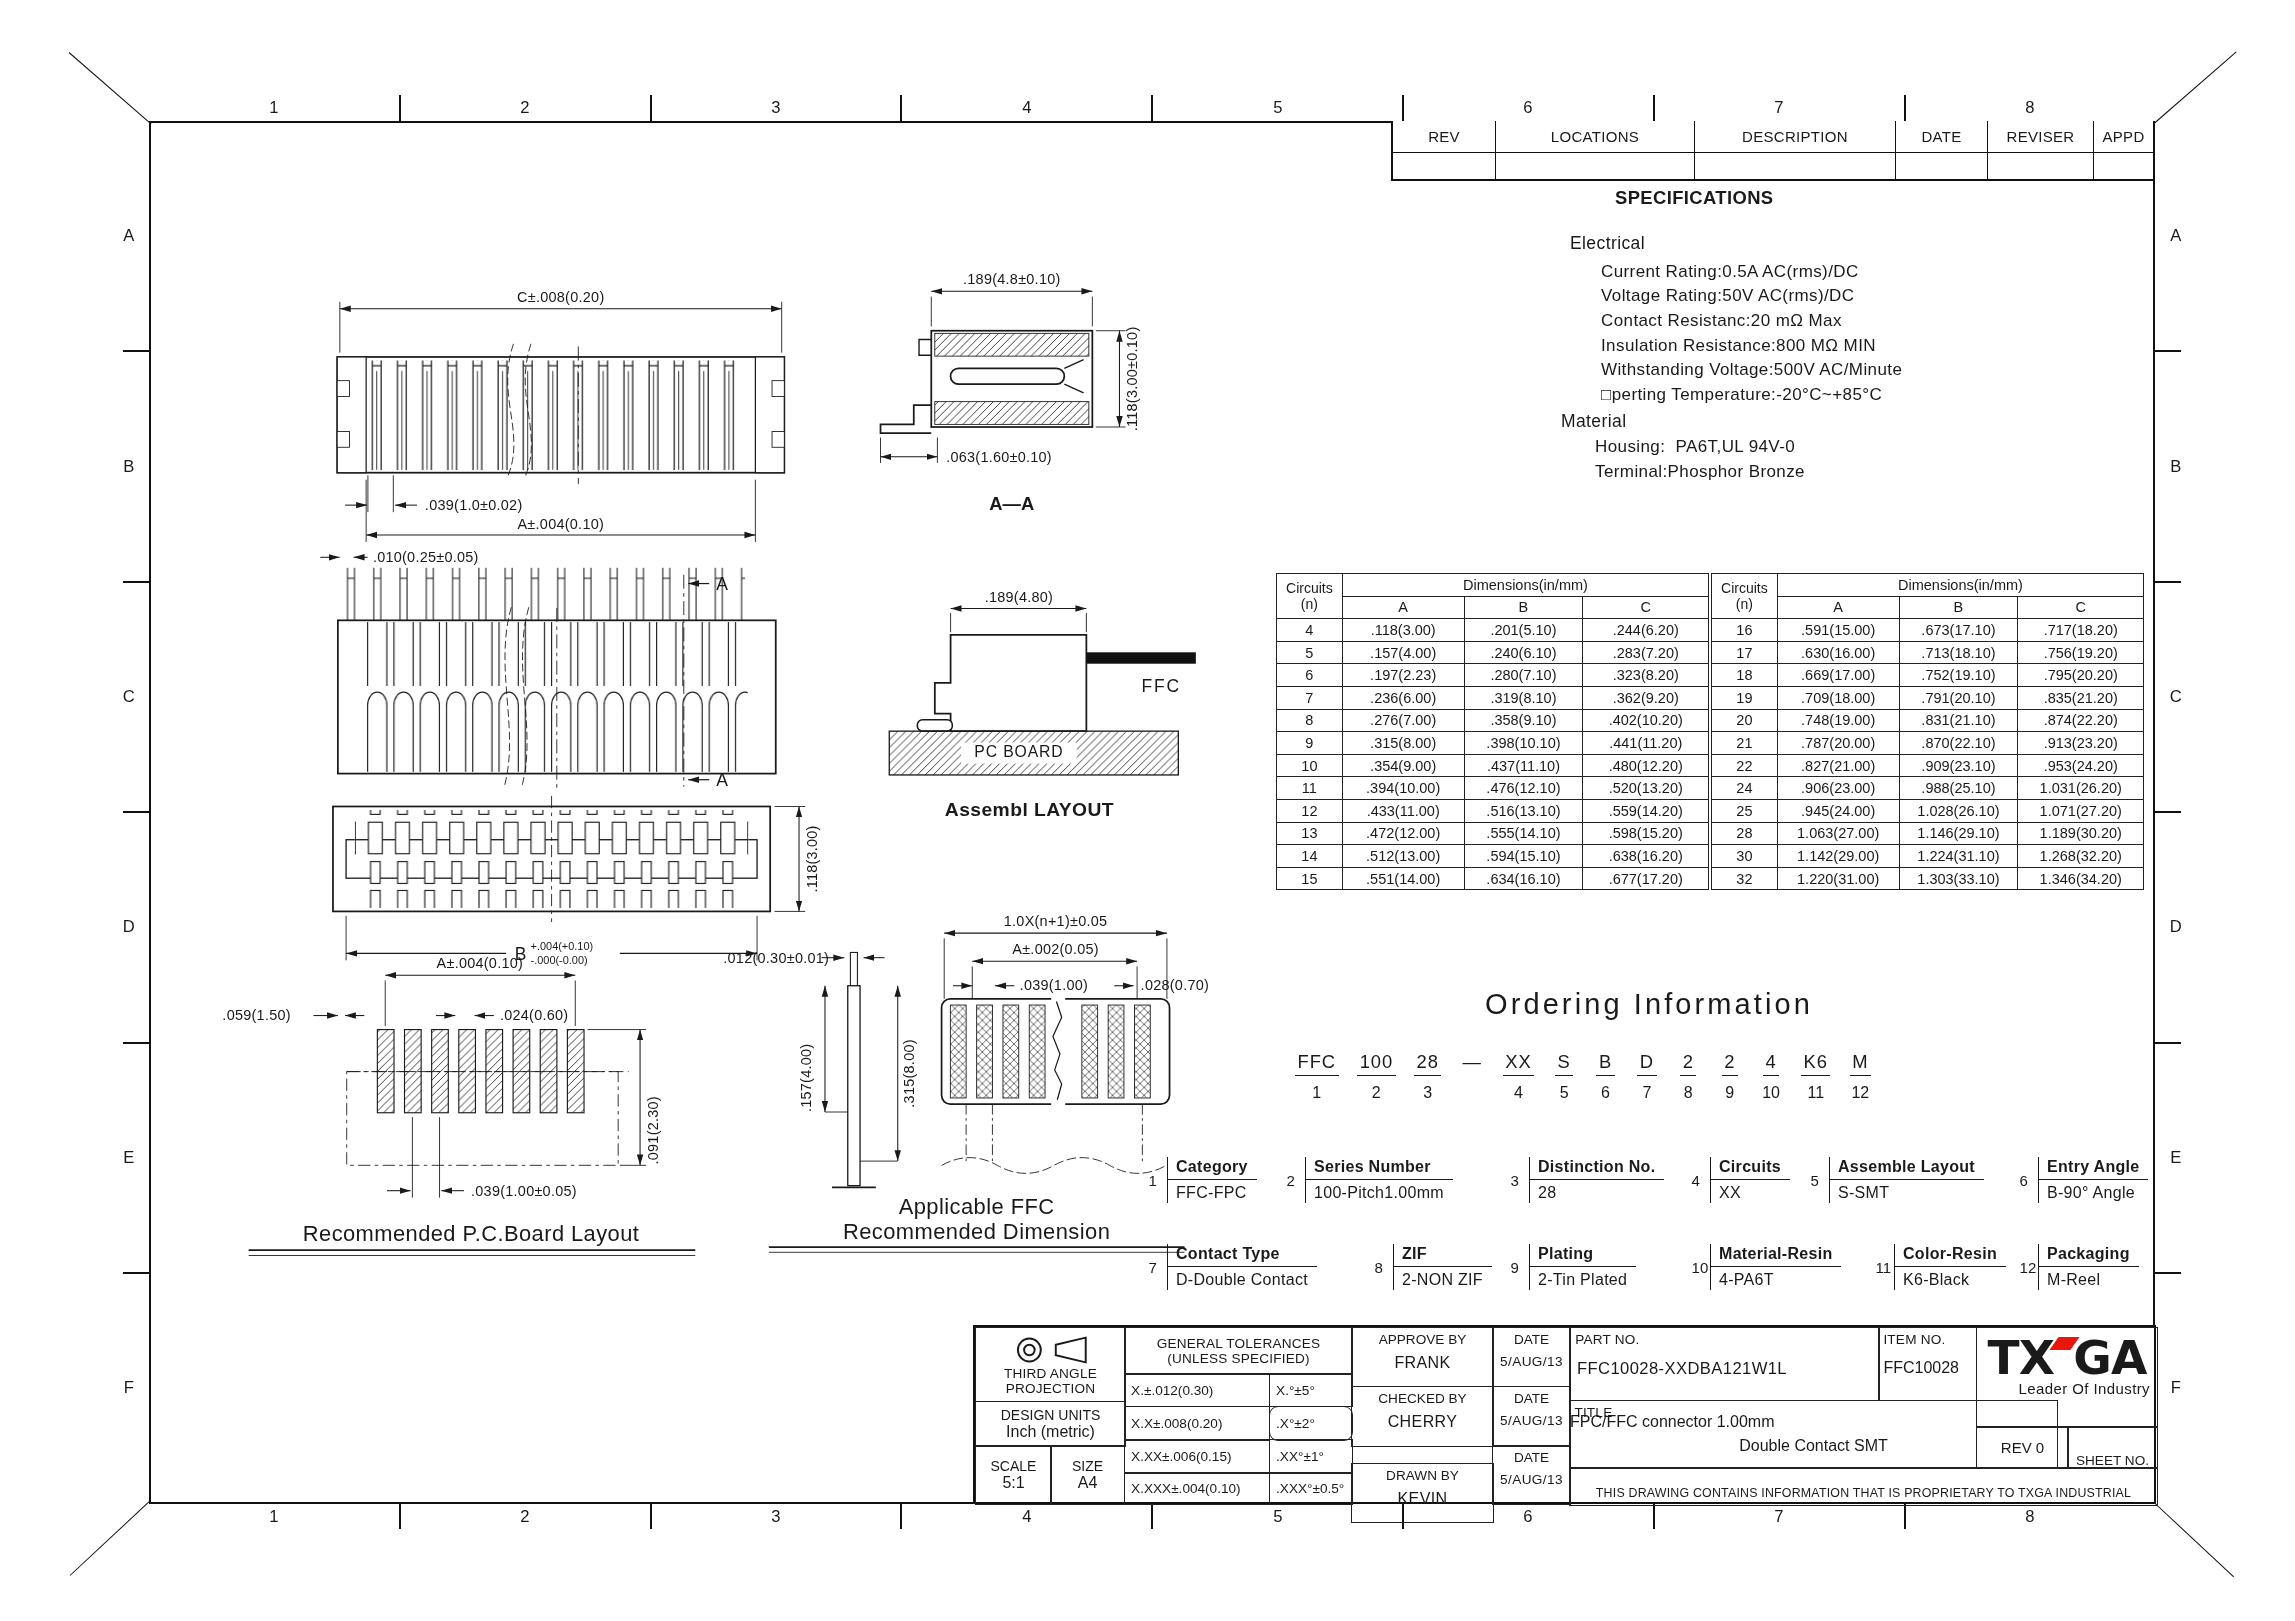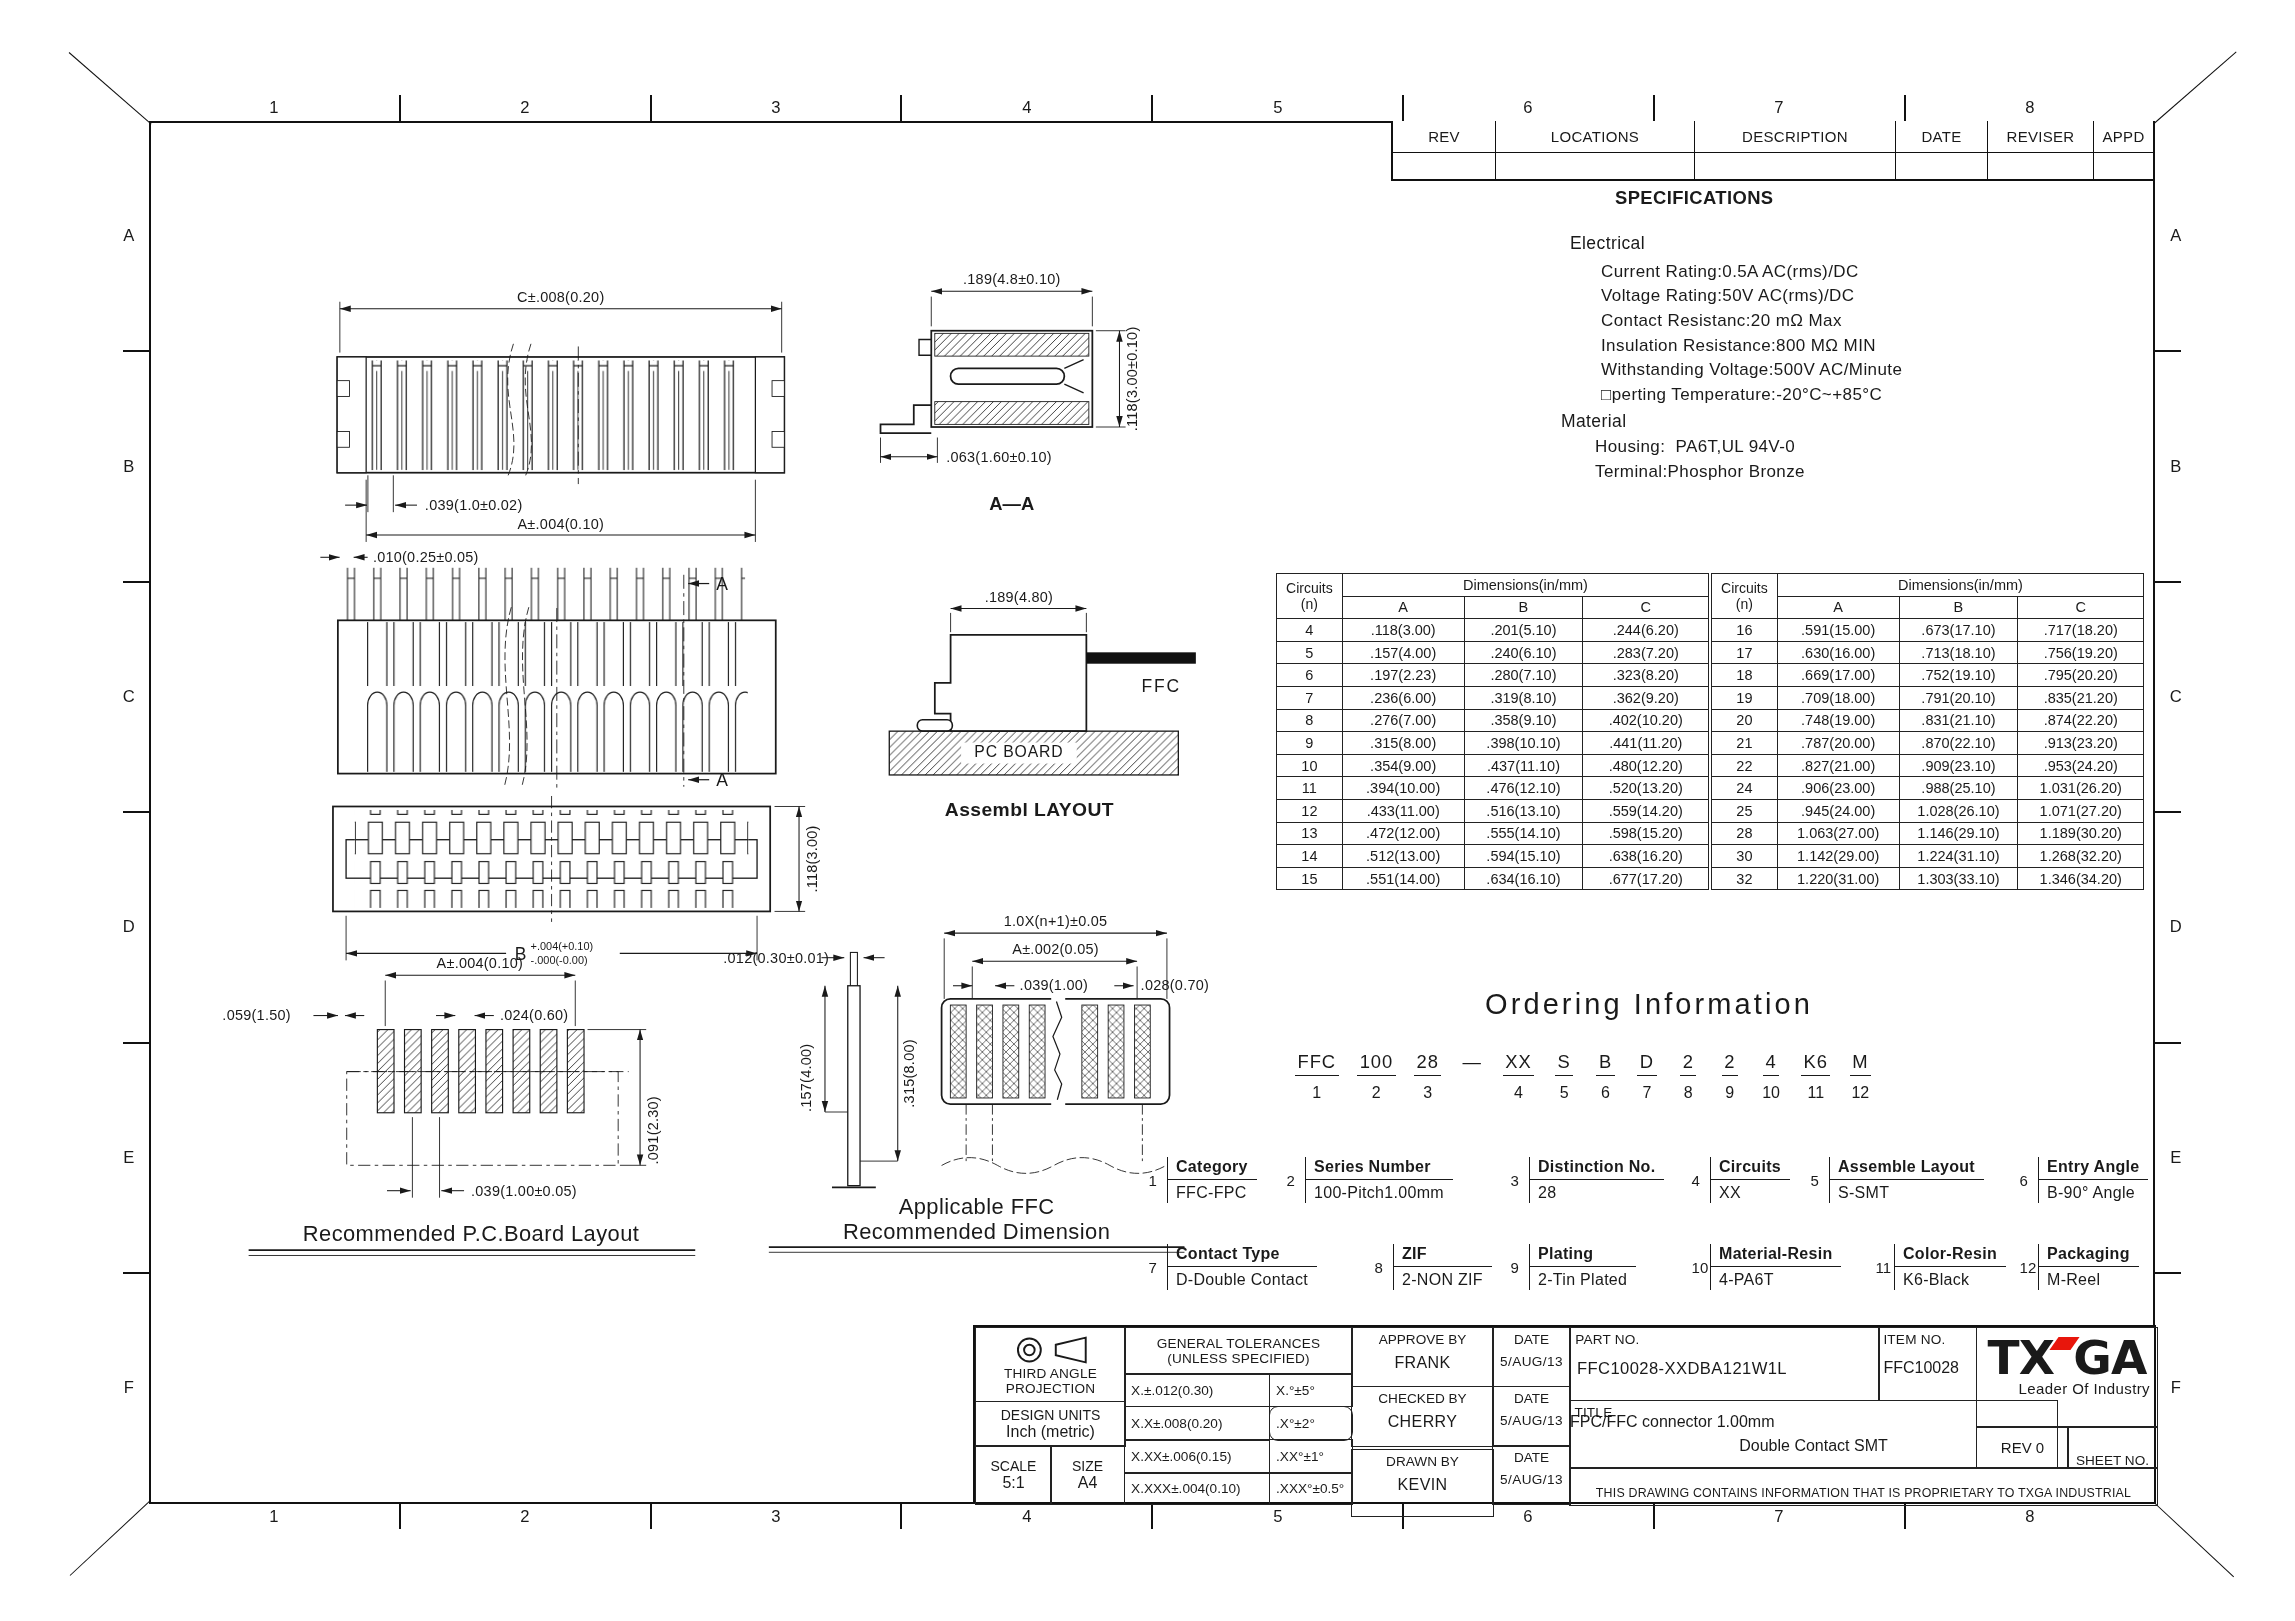--- a/index.html
+++ b/index.html
@@ -568,21 +568,21 @@
       <div class="appr-name" style="font-size:13.6px">5/AUG/13</div>
   </div>
   <div class="tb-cell" style="left:376px;top:59px;width:143px;height:61px;">
     <div class="appr-label">CHECKED BY</div>
       <div class="appr-name">CHERRY</div>
   </div>
   <div class="tb-cell" style="left:517px;top:59px;width:79px;height:61px;">
     <div class="appr-label">DATE</div>
       <div class="appr-name" style="font-size:13.6px">5/AUG/13</div>
   </div>
-  <div class="tb-cell" style="left:376px;top:122px;width:143px;height:68px;">
+  <div class="tb-cell" style="left:376px;top:136px;width:143px;height:60px;">
     <div class="appr-label">DRAWN BY</div>
       <div class="appr-name">KEVIN</div>
   </div>
   <div class="tb-cell" style="left:517px;top:118px;width:79px;height:60px;">
     <div class="appr-label">DATE</div>
       <div class="appr-name" style="font-size:13.6px">5/AUG/13</div>
   </div>
 
   <div class="tb-cell" style="left:594px;top:0;width:311px;height:74px;">
     <div class="tb-small" style="padding:3.5px 0 0 5.3px;">PART NO.</div>

